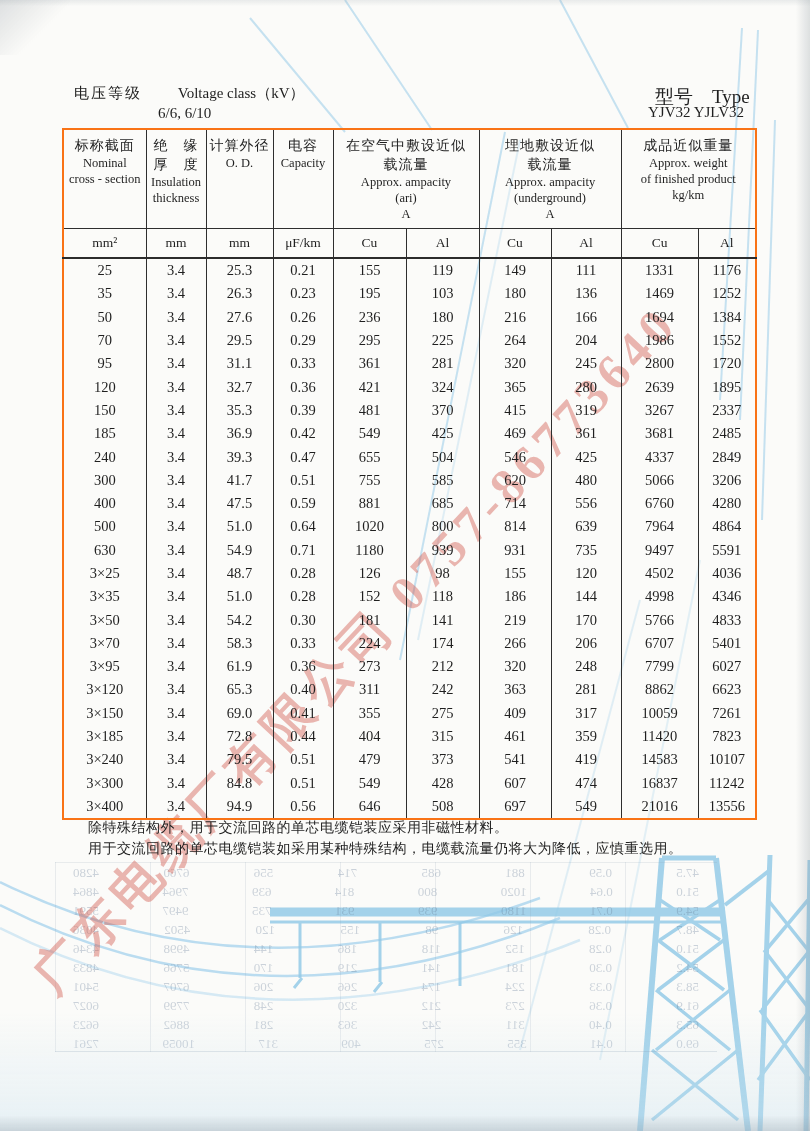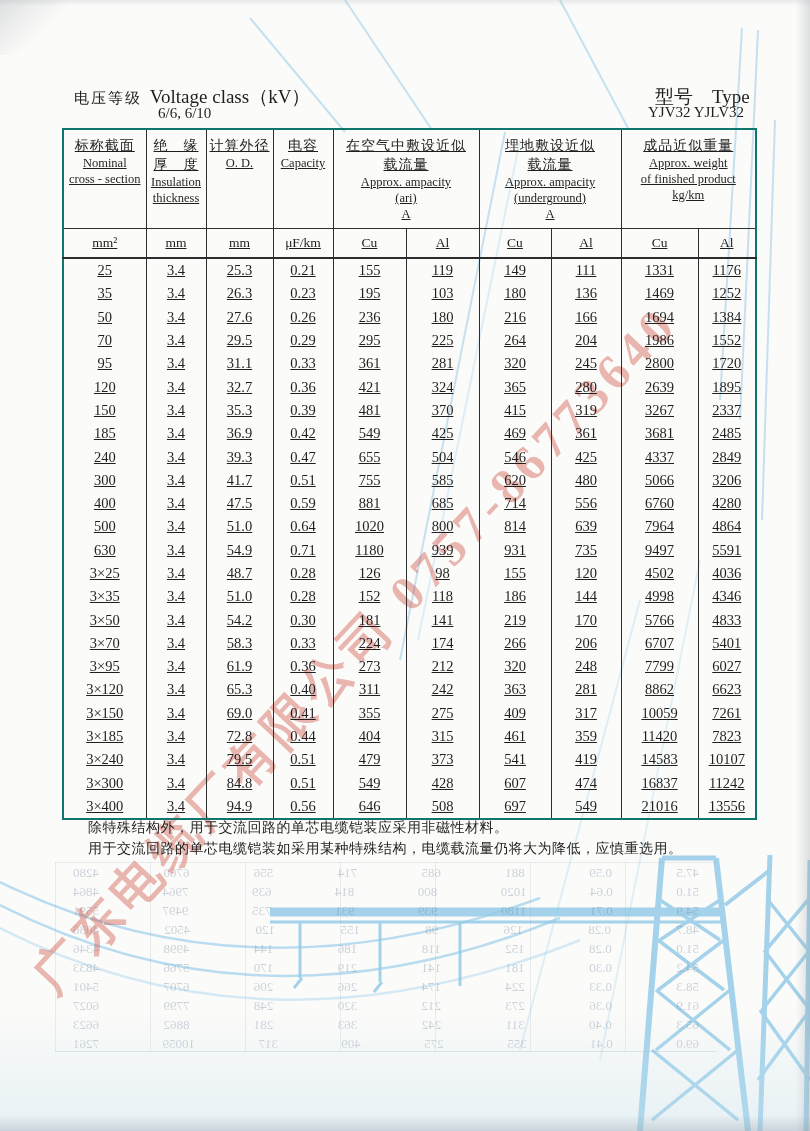--- a/index.html
+++ b/index.html
@@ -42,36 +42,36 @@
     display:flex;justify-content:space-between;align-items:center;
     height:19px;padding:0 18px;
     transform:scaleX(-1);
     color:#5f7693;opacity:.30;filter:blur(.6px);
     font-size:13px;
   }
   
   .page-head{position:absolute;left:0;top:84px;width:810px;z-index:3;}
   .vc-line{position:absolute;left:74px;top:0;font-size:15px;white-space:nowrap;}
   .vc-zh{letter-spacing:2px;}
-  .vc-en{margin-left:4px;font-size:19px;}
+  .vc-en{margin-left:32px;font-size:15px;}
   .vc-val{position:absolute;left:158px;top:21px;font-size:15px;font-family:Liberation Serif, serif;}
   .type-label{position:absolute;left:655px;top:0;font-size:19px;white-space:nowrap;}
   .type-val{position:absolute;left:648px;top:20px;font-size:15px;white-space:nowrap;text-align:right;}
   
   .spec-table{
     position:absolute;left:62px;top:128px;z-index:3;
     border-collapse:collapse;table-layout:fixed;width:693px;
     background:rgba(255,255,255,0.0);
   }
   .spec-table th,.spec-table td{
     border-left:1px solid #2e2e2e;padding:0;margin:0;
     text-align:center;vertical-align:middle;font-weight:normal;
   }
   .spec-table th:first-child,.spec-table td:first-child{border-left:none;}
-  .spec-table{border:2px solid #0f766e;text-decoration:underline;}
+  .spec-table{border:2px solid #f97316;}
   tr.hrow1 th{border-bottom:1px solid #2e2e2e;height:92px;vertical-align:top;padding-top:6px;}
   tr.hrow2 td{border-bottom:2px solid #2c2c2c;height:28px;font-size:13.5px;}
   tbody td{height:23.3px;font-size:14.5px;}
   .zh{font-size:14px;letter-spacing:1px;white-space:pre-line;line-height:19px;}
   .en{font-size:12.5px;margin-top:0;white-space:pre-line;line-height:16px;letter-spacing:0;}
   
   .notes{position:absolute;left:88px;top:817px;width:650px;z-index:3;}
   .note-line{font-size:14px;line-height:21px;letter-spacing:.5px;white-space:pre-line;}
 </style>
 </head>

